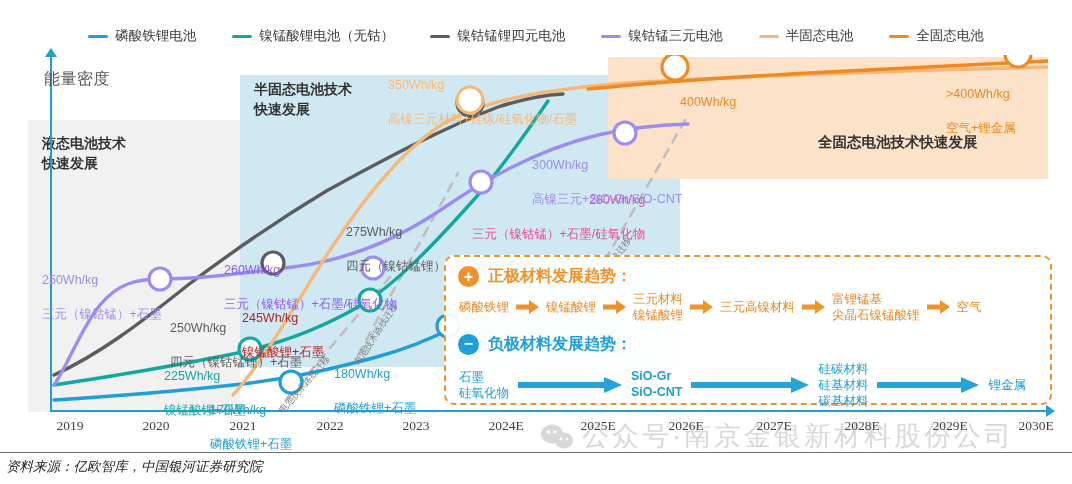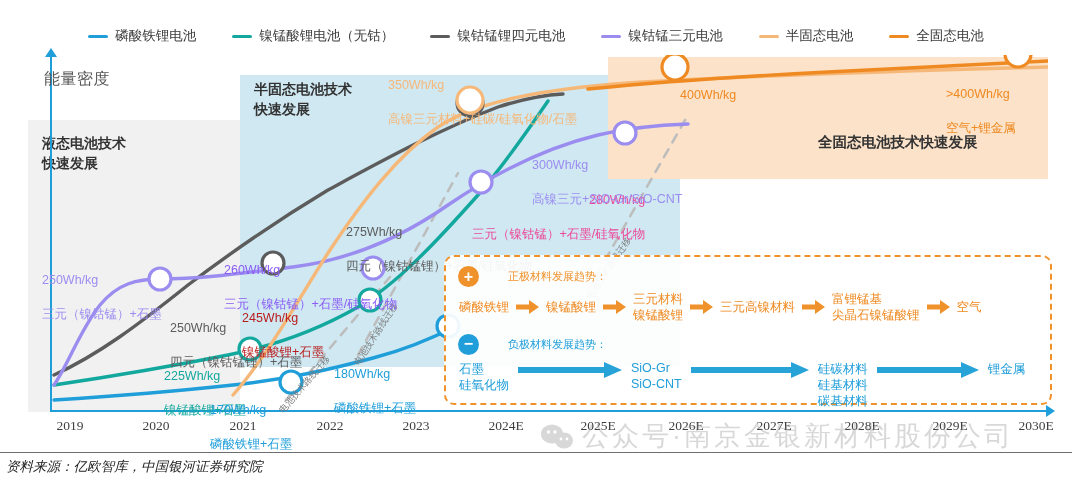--- a/index.html
+++ b/index.html
@@ -55,21 +55,21 @@
 
   
   .matbox{position:absolute;left:444px;top:255px;width:608px;height:150px;
           border:2px dashed #f0922b;border-radius:10px;background:rgba(255,255,255,0.93);
           box-sizing:border-box;}
   .mb-head{display:flex;align-items:center;margin:9px 0 4px 12px;}
   .mb-badge{width:21px;height:21px;border-radius:50%;color:#fff;font-size:16px;font-weight:bold;
             display:flex;align-items:center;justify-content:center;margin-right:9px;line-height:1;}
   .badge-plus{background:#f0922b;}
   .badge-minus{background:#1f9ed9;}
-  .mb-title{font-size:11px;font-weight:normal;margin-left:20px;}
+  .mb-title{font-size:16px;font-weight:bold;}
   .t-pos{color:#f0922b;}
   .t-neg{color:#1f9ed9;}
   .mb-row{display:flex;align-items:center;margin-left:13px;}
   .mb-cell{font-size:12.5px;line-height:1.3;white-space:pre-line;}
   .c-pos{color:#ef8a22;}
   .c-neg{color:#1f9ed9;}
   .arr-pos{flex:0 0 auto;margin:0 7px;width:23px;height:14px;}
   .arr-neg{flex:0 0 auto;margin:0 9px;height:16px;}
 
   
@@ -225,21 +225,21 @@
     <div class="plabel" style="left:504px;top:85px;color:#9b8df0;">
       <div>300Wh/kg</div>
       <div>高镍三元+SiO-Gr/SiO-CNT</div>
     </div>
 
     <div class="plabel" style="left:360px;top:5px;color:#f6b878;">
       <div>350Wh/kg</div>
       <div>高镍三元材料+硅碳/硅氧化物/石墨</div>
     </div>
 
-    <div class="plabel" style="left:652px;top:15px;color:#ef8a22;">
+    <div class="plabel" style="left:652px;top:22px;color:#ef8a22;">
       <div>400Wh/kg</div>
     </div>
 
     <div class="plabel" style="left:918px;top:14px;color:#ef8a22;">
       <div>&gt;400Wh/kg</div>
       <div>空气+锂金属</div>
     </div>
   </div>
 
   <div class="xticks">
@@ -288,27 +288,27 @@
           <path d="M0,4.5 L13,4.5 L13,0 L23,7 L13,14 L13,9.5 L0,9.5 Z" fill="#f0922b"></path>
         </svg>
       <span class="mb-cell c-pos">空气</span>
     </div>
 
     <div class="mb-head" style="margin-top:10px;">
       <span class="mb-badge badge-minus">−</span>
       <span class="mb-title t-neg">负极材料发展趋势：</span>
     </div>
 
-    <div class="mb-row" style="align-items:flex-start;">
+    <div class="mb-row" style="align-items:center;">
       <span class="mb-cell c-neg" style="margin-top:2px;">石墨
 硅氧化物</span>
       <svg class="arr-neg" width="104" height="16" viewBox="0 0 104 16" style="margin-top:3px;">
           <path d="M0,5 L86,5 L86,0 L104,8 L86,16 L86,11 L0,11 Z" fill="#27a3d8"></path>
         </svg>
-      <span class="mb-cell c-neg" style="margin-top:1px;">SiO-Gr
+      <span class="mb-cell c-neg" style="margin-top:1px;font-weight:bold;">SiO-Gr
 SiO-CNT</span>
       <svg class="arr-neg" width="118" height="16" viewBox="0 0 118 16" style="margin-top:3px;">
           <path d="M0,5 L100,5 L100,0 L118,8 L100,16 L100,11 L0,11 Z" fill="#27a3d8"></path>
         </svg>
       <span class="mb-cell c-neg" style="margin-top:2px;">硅碳材料
 硅基材料
 碳基材料</span>
       <svg class="arr-neg" width="102" height="16" viewBox="0 0 102 16" style="margin-top:3px;">
           <path d="M0,5 L84,5 L84,0 L102,8 L84,16 L84,11 L0,11 Z" fill="#27a3d8"></path>
         </svg>

